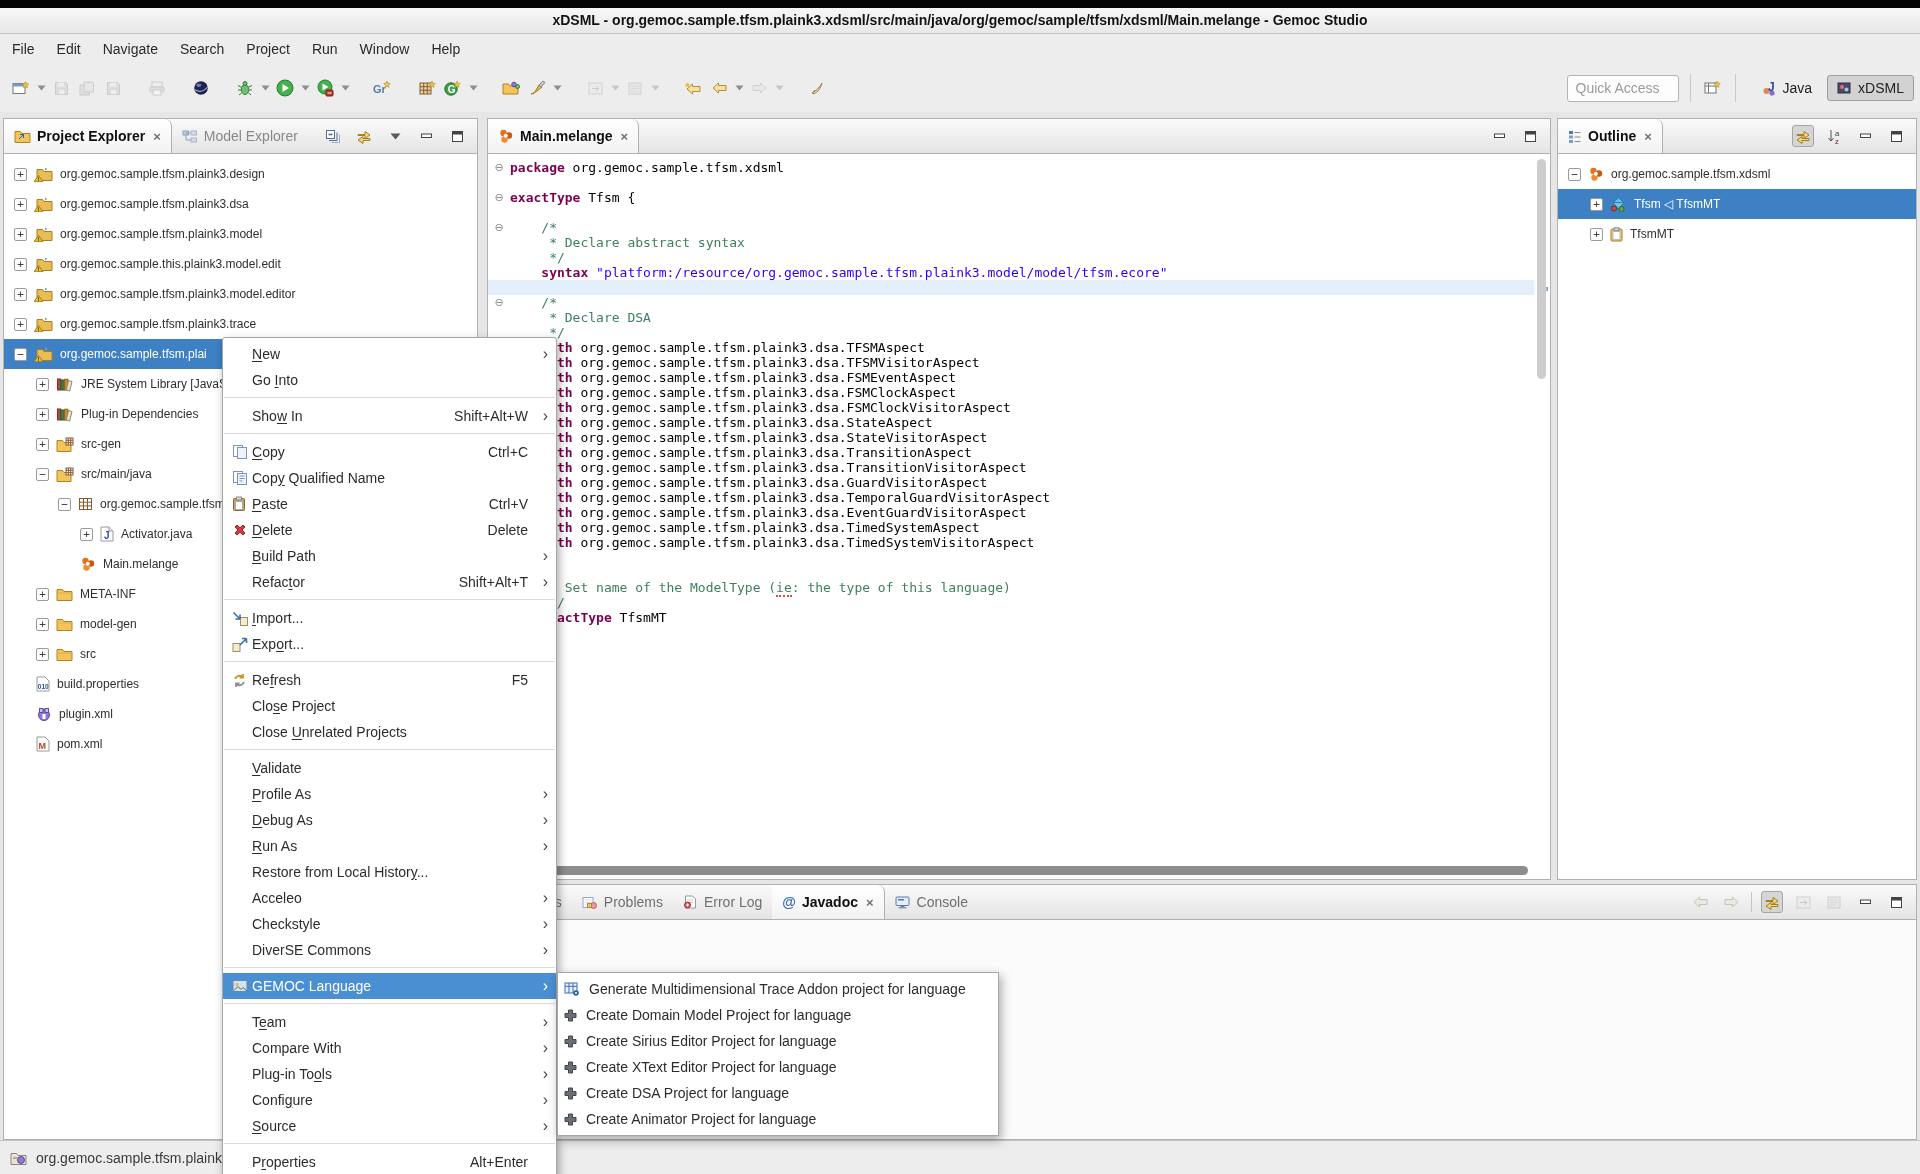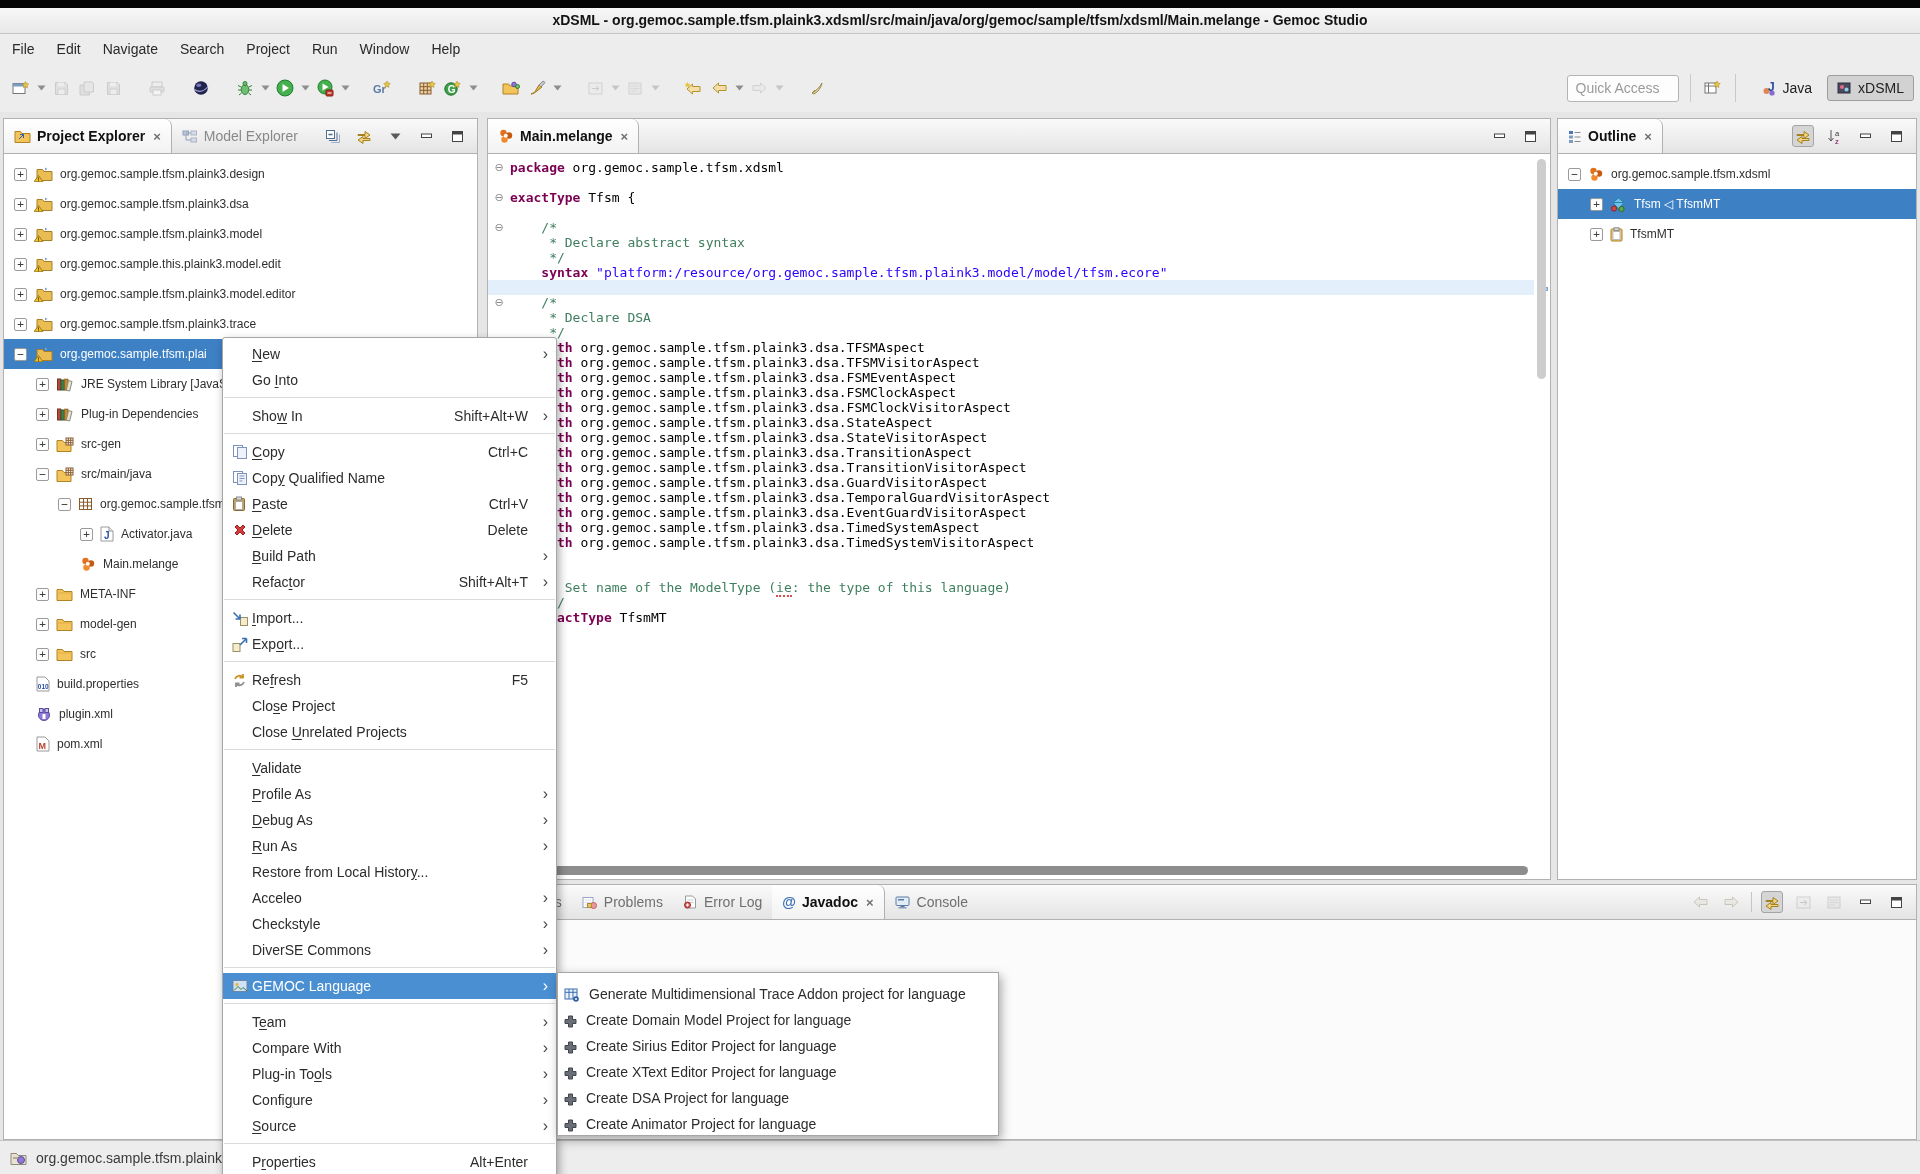--- a/index.html
+++ b/index.html
@@ -61,21 +61,21 @@
   .mic{flex:none;width:25px;display:flex;align-items:center;justify-content:center}
   .mlabel{font-size:14px;color:#2c2c2c}
   .mlabel u{text-underline-offset:2px}
   .mflex{flex:1}
   .msc{font-size:14px;color:#2c2c2c;padding-right:8px}
   .marr{width:12px;color:#4a4a4a;font-size:16px;line-height:16px;text-align:right}
   .mi.hl{background:#4a8fd2}
   .mi.hl .mlabel,.mi.hl .msc,.mi.hl .marr{color:#fff}
   .msep{height:1px;background:#dadada;margin:4px 1px 5px}
   .smenu{position:absolute;left:557px;top:972px;width:442px;background:#fff;border:1px solid #a6a6a6;box-shadow:2px 4px 10px rgba(0,0,0,.35);padding:3px 0;z-index:51}
-  .smi{height:26px;display:flex;align-items:flex-end;gap:9px;padding:0 10px 0 6px;font-size:14px;color:#2c2c2c}
+  .smi{height:26px;display:flex;align-items:center;gap:9px;padding:0 10px 0 6px;font-size:14px;color:#2c2c2c}
   .at{color:#3a6fb5;font-weight:bold;font-size:14px}
 </style>
 </head>
 <body>
 
 <div class="topstrip"></div>
 <div class="titlebar">xDSML - org.gemoc.sample.tfsm.plaink3.xdsml/src/main/java/org/gemoc/sample/tfsm/xdsml/Main.melange - Gemoc Studio</div>
 <div class="menubar" id="menubar">
     <span class="mb-item">File</span>
     <span class="mb-item">Edit</span>

